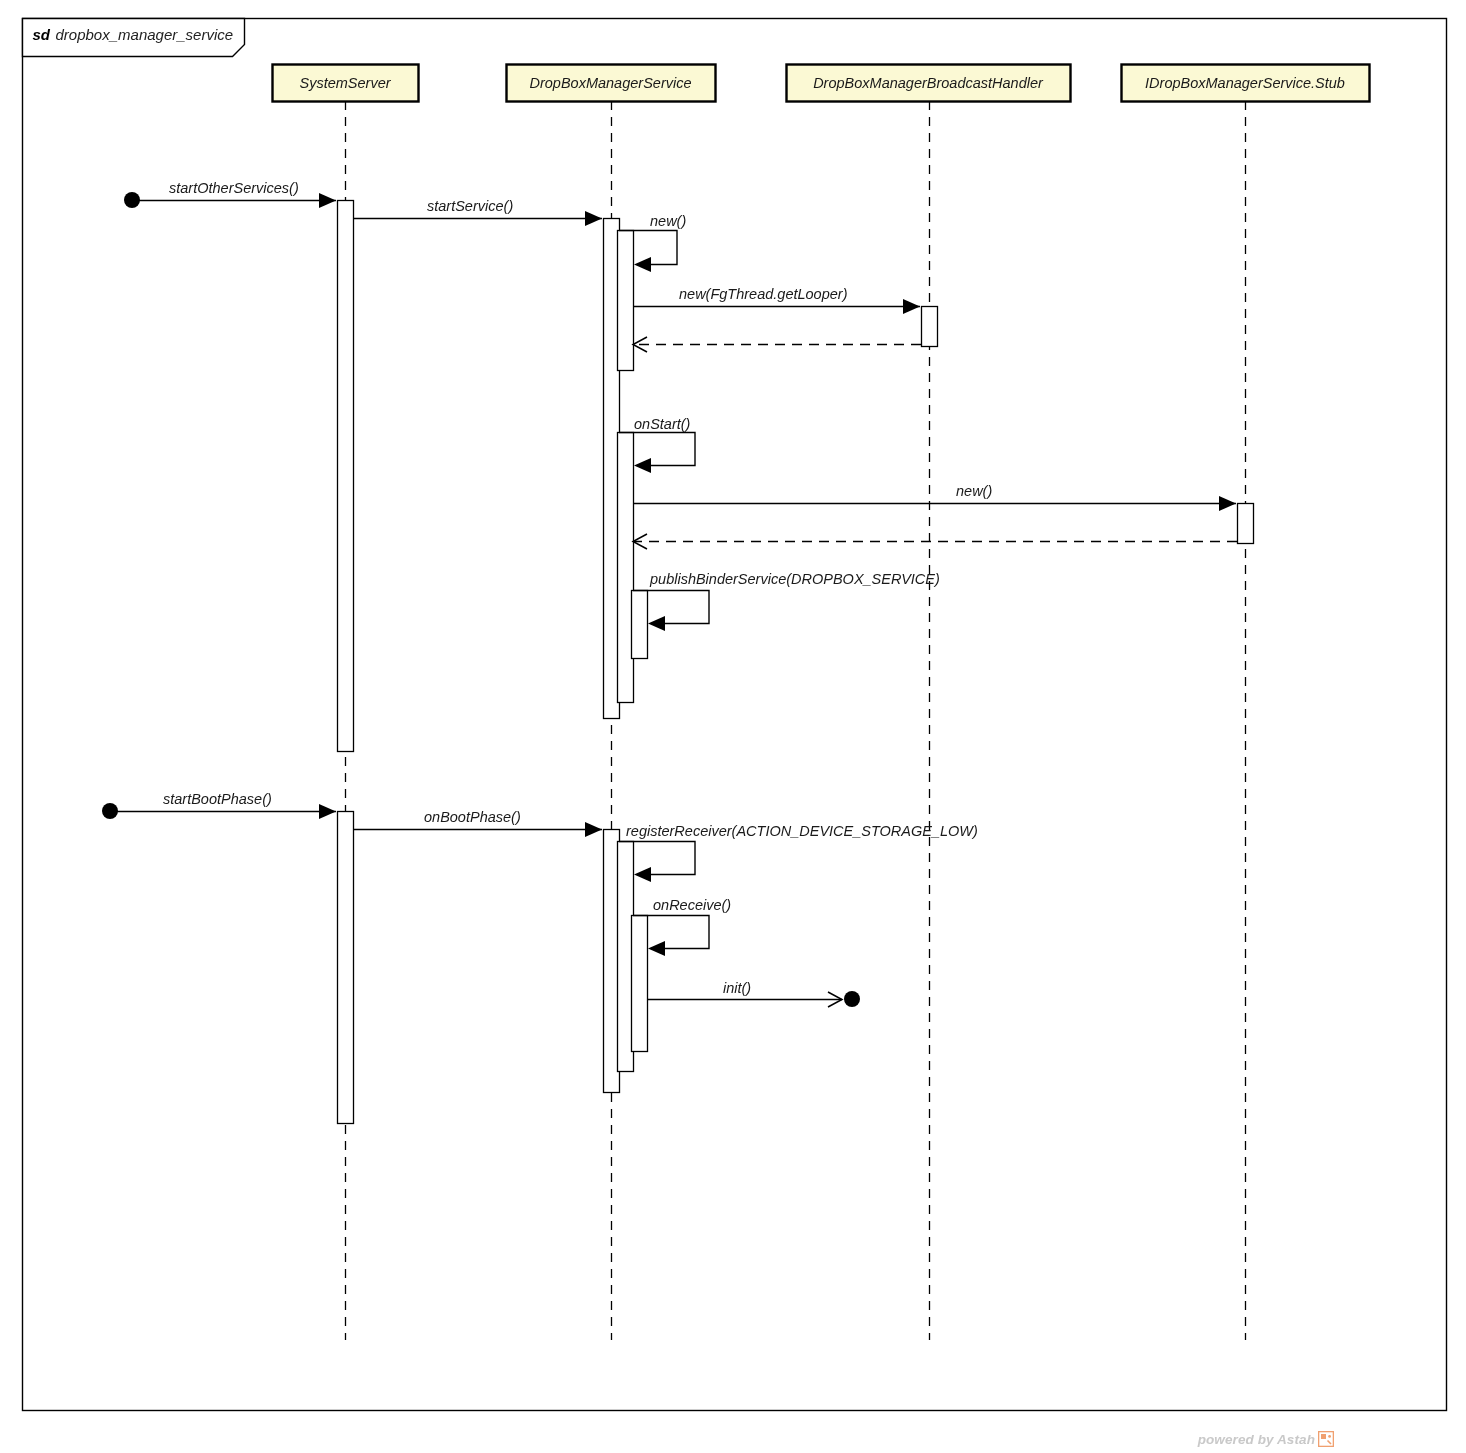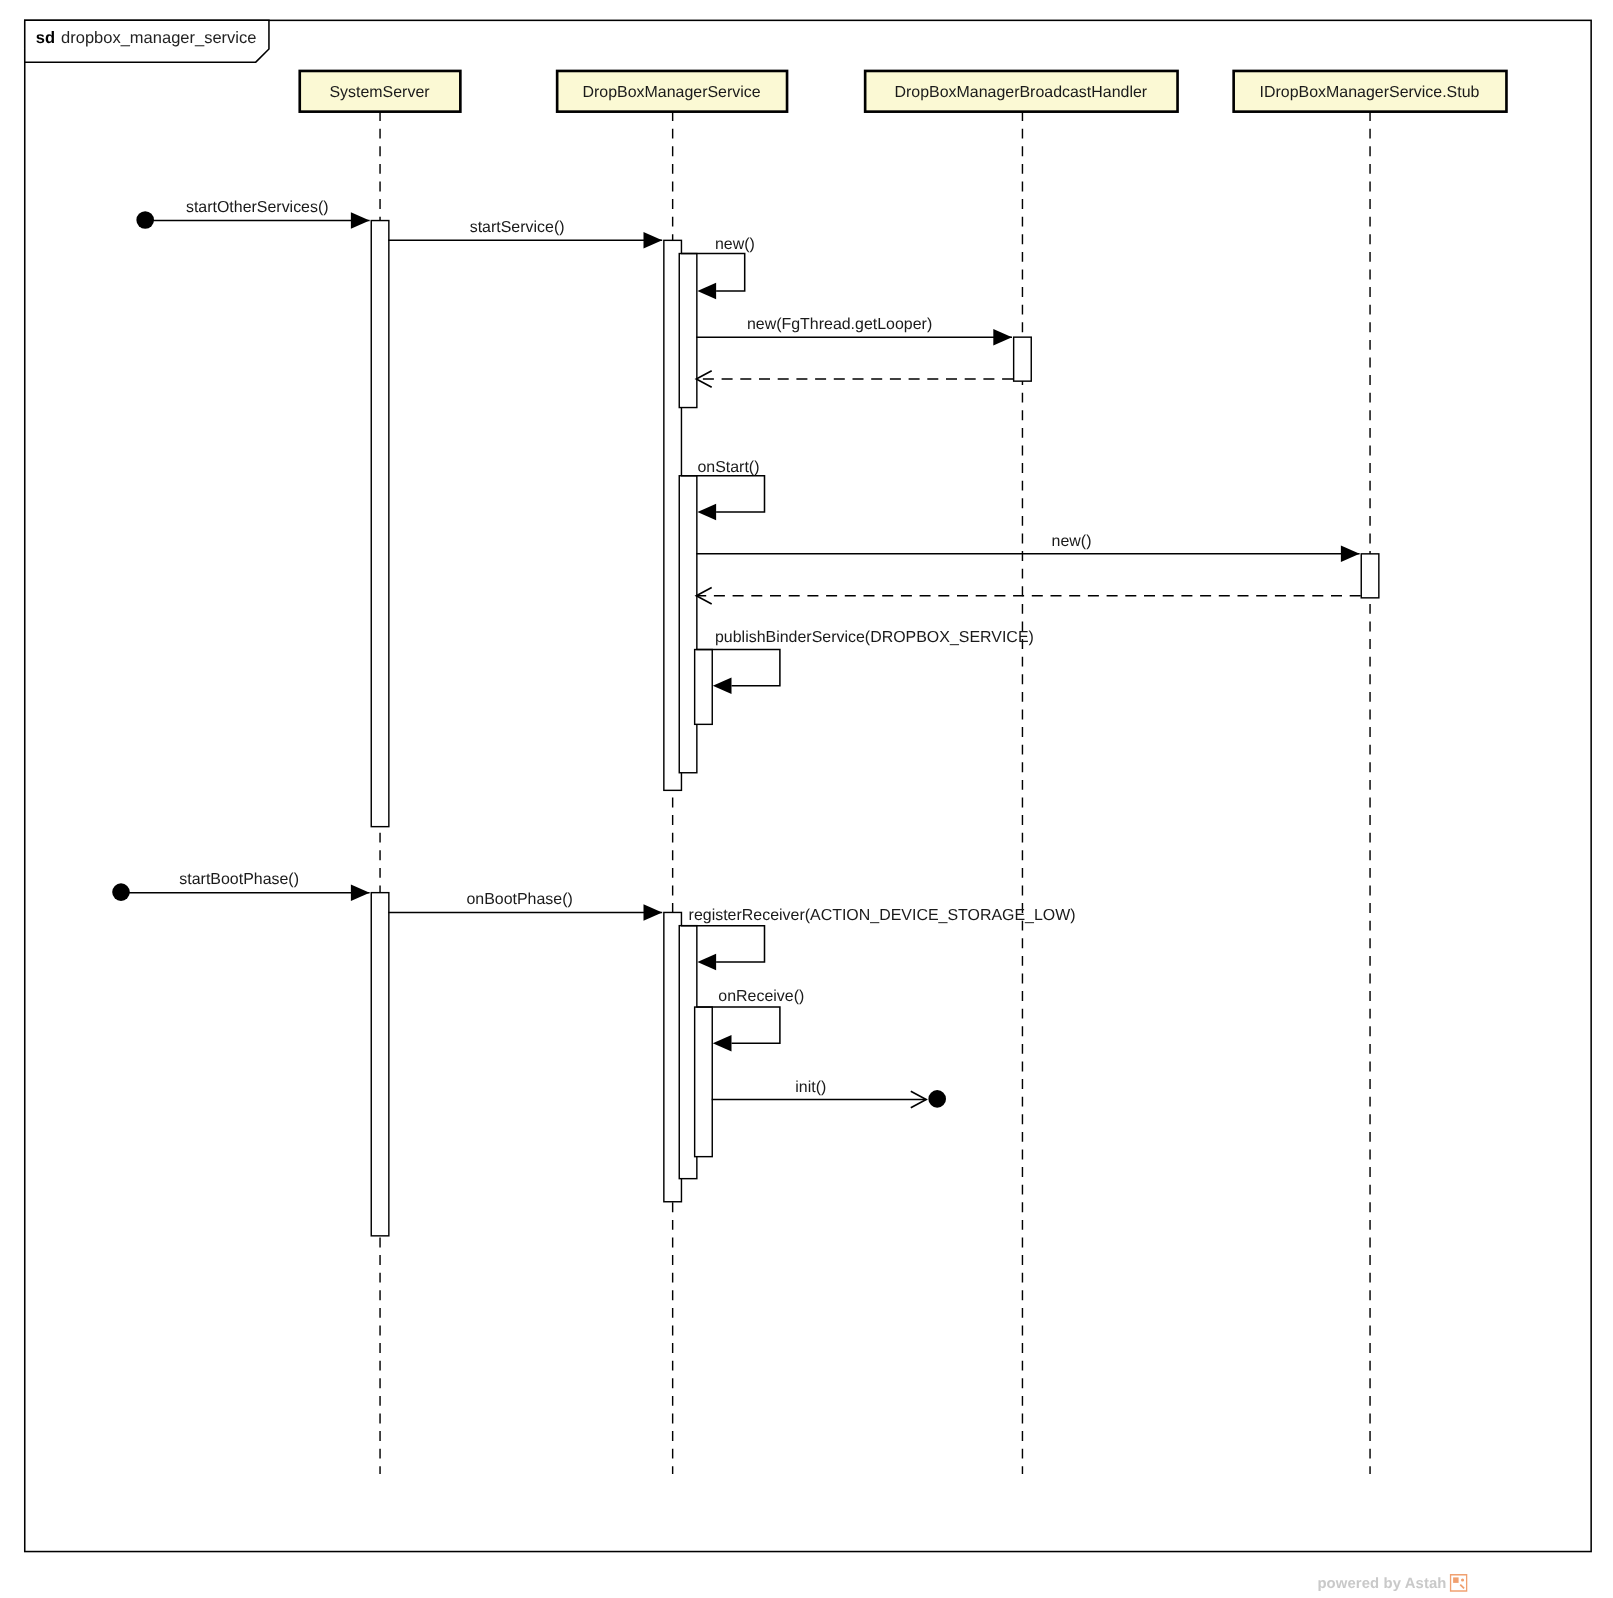--- a/index.html
+++ b/index.html
@@ -11,20 +11,21 @@
   body {
     width: 1466px;
     height: 1453px;
     font-family: "Liberation Sans", sans-serif;
     overflow: hidden;
   }
   #diagram-root {
     position: relative;
     width: 1342px;
     height: 1453px;
+    font-style: italic;
   }
   svg.canvas {
     position: absolute;
     top: 0;
     left: 0;
     width: 1466px;
     height: 1453px;
     display: block;
   }
   .frame-rect {

